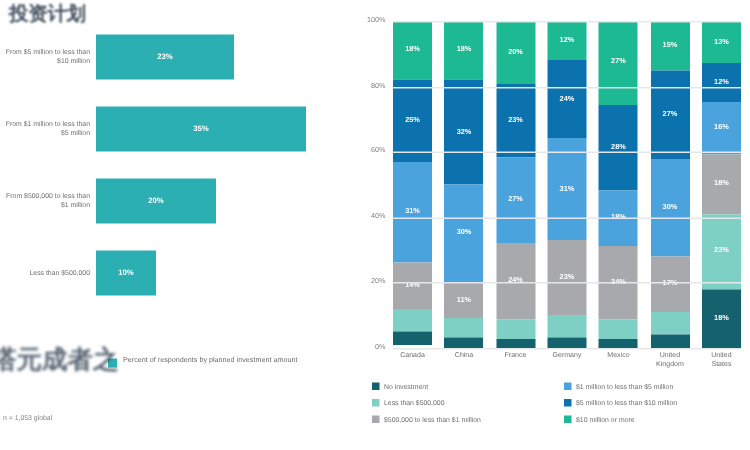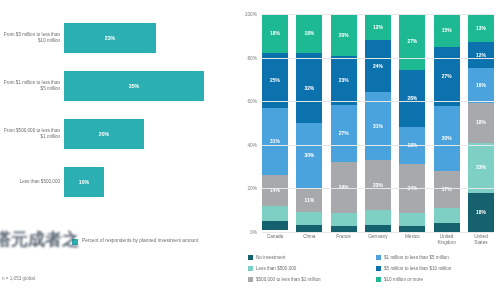--- a/index.html
+++ b/index.html
@@ -238,20 +238,21 @@
     z-index: 5;
   }
 </style>
 </head>
 <body>
 
 <div class="page">
 
   <div class="left-panel">
 
+    <div class="left-title">投资计划</div>
 
     <div class="lbars">
         <div class="lrow" style="top: 0px;">
           <div class="lrow-label">From $5 million to less than $10 million</div>
           <div class="lrow-barwrap">
             <div class="lbar" style="width: 92px; background: rgb(43, 175, 178);">
               <span class="lbar-val">23%</span>
             </div>
           </div>
         </div>

